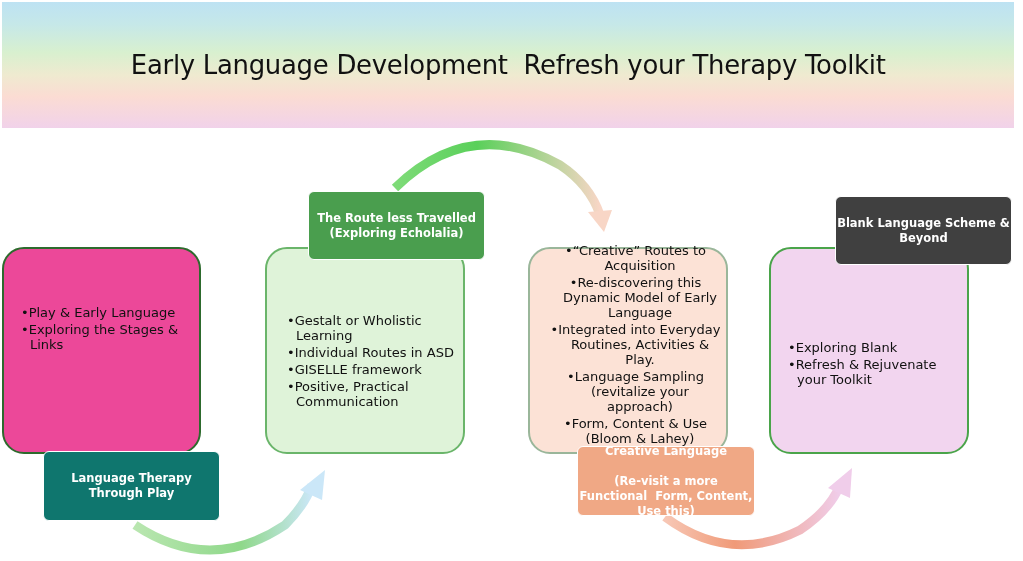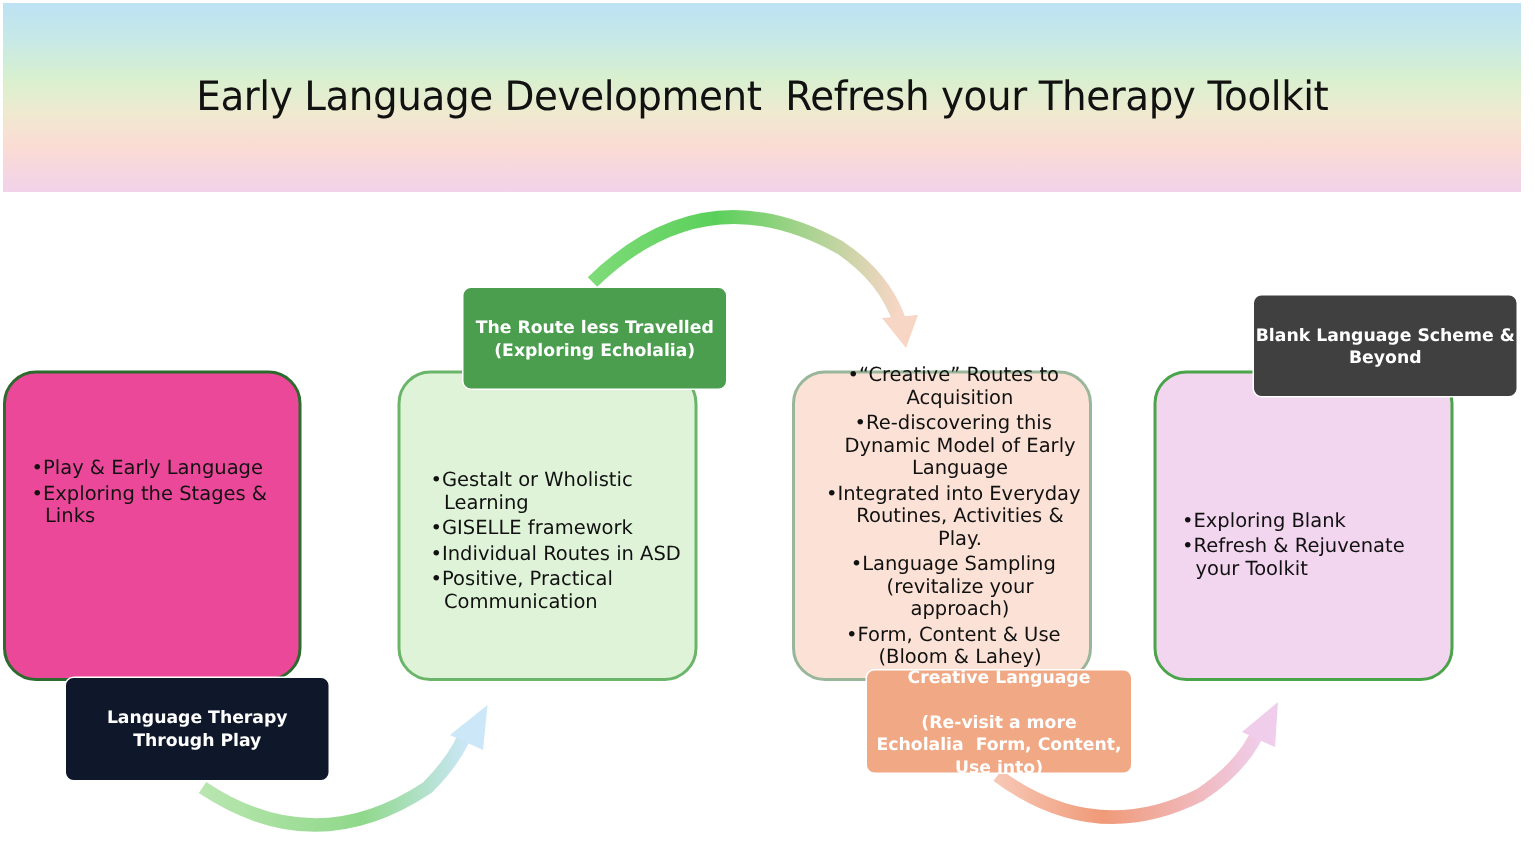--- a/index.html
+++ b/index.html
@@ -32,21 +32,21 @@
     .b3 { left: 528px; top: 247px; width: 200px; height: 207px; background: #fce2d6; border-color: #9ab69a; justify-content: flex-start; padding: 0 4px 0 19px; text-align: center; }
     .b3 ul { margin-top: -6px; }
     .b4 { left: 769px; top: 247px; width: 200px; height: 207px; background: #f2d5ef; border-color: #4aa44a; padding: 28px 6px 0 17px; }
 
     .tag {
       position: absolute; border-radius: 6px; color: #fff;
       font-family: "DejaVu Sans", sans-serif; font-weight: bold; font-size: 11.5px; line-height: 15px;
       text-align: center; display: flex; flex-direction: column; justify-content: center; align-items: center;
       border: 1.5px solid #ffffff;
     }
-    .tag1 { left: 43px; top: 451px; width: 177px; height: 70px; background: #0f172a; }
+    .tag1 { left: 43px; top: 451px; width: 177px; height: 70px; background: #0f766e; }
     .tag2 { left: 308px; top: 191px; width: 177px; height: 69px; background: #4a9e4e; }
     .tag3 { left: 577px; top: 446px; width: 178px; height: 70px; background: #f0a885; }
     .tag4 { left: 835px; top: 196px; width: 177px; height: 69px; background: #404040; }
   </style>
 </head>
 <body>
 
 <div class="banner">
   <div class="t">Early Language Development</div>
   <div class="t">Refresh your Therapy Toolkit</div>
@@ -87,22 +87,22 @@
 <div class="box b1">
   <ul>
     <li>Play &amp; Early Language</li>
     <li>Exploring the Stages &amp; Links</li>
   </ul>
 </div>
 
 <div class="box b2">
   <ul>
     <li>Gestalt or Wholistic Learning</li>
+    <li>Individual Routes in ASD</li>
     <li>GISELLE framework</li>
-    <li>Individual Routes in ASD</li>
     <li>Positive, Practical Communication</li>
   </ul>
 </div>
 
 <div class="box b3">
   <ul>
     <li>“Creative”  Routes to Acquisition</li>
     <li>Re-discovering this Dynamic Model of Early Language</li>
     <li>Integrated into Everyday Routines, Activities &amp; Play.</li>
     <li>Language Sampling (revitalize your approach)</li>
@@ -121,19 +121,19 @@
   <div>Language Therapy</div>
   <div>Through Play</div>
 </div>
 <div class="tag tag2">
   <div>The Route less Travelled</div>
   <div>(Exploring Echolalia)</div>
 </div>
 <div class="tag tag3">
   <div style="margin-bottom:15px">Creative Language</div>
   <div>(Re-visit a more</div>
-  <div style="white-space:pre">Echolalia  Form, Content,</div>
-  <div>Use into)</div>
+  <div style="white-space:pre">Functional  Form, Content,</div>
+  <div>Use this)</div>
 </div>
 <div class="tag tag4">
   <div>Blank Language Scheme &amp;</div>
   <div>Beyond</div>
 </div>
 
 </body></html>

